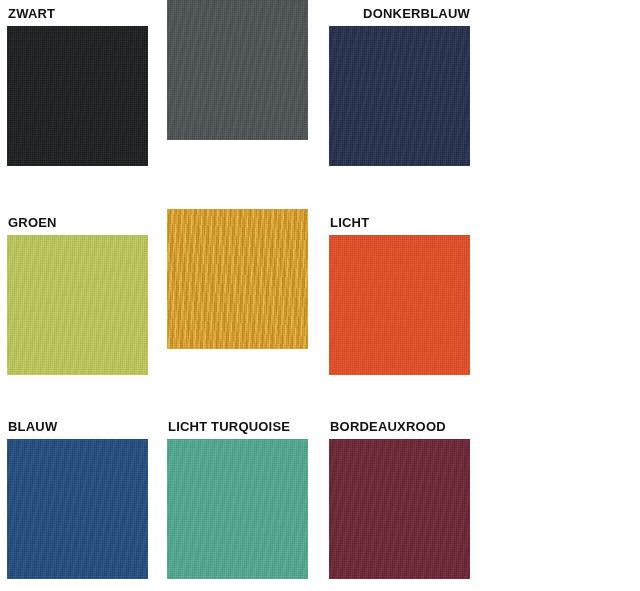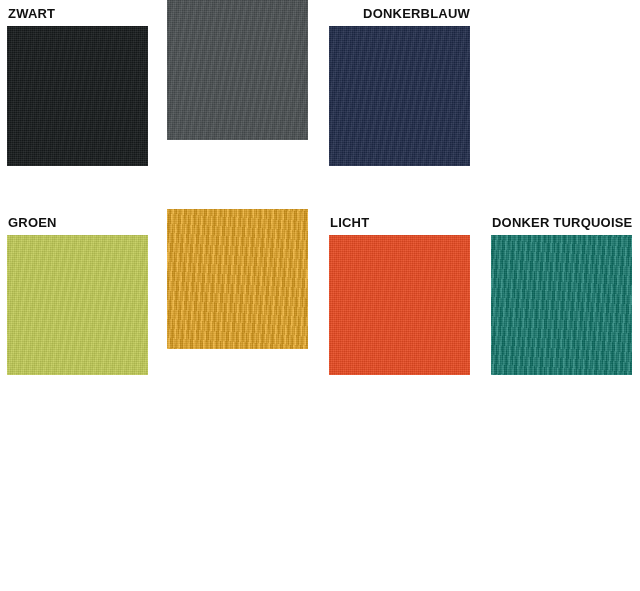--- a/index.html
+++ b/index.html
@@ -161,21 +161,35 @@
 
     <div class="swatch-cell col-2">
       <div class="swatch-chip texture-strong" style="background-color: rgb(237, 169, 31);"></div>
     </div>
 
     <div class="swatch-cell col-3">
       <span class="swatch-label" style="color: rgb(17, 17, 17);">LICHT</span>
       <div class="swatch-chip texture-flat" style="background-color: rgb(232, 75, 34);"></div>
     </div>
 
-    <div class="swatch-cell col-4">
-      <span class="swatch-label" style="color: rgb(17, 17, 17);">DONKER TURQUOISE</span>
-      <div class="swatch-chip texture-strong" style="background-color: rgb(15, 122, 110);"></div>
+
+  </div>
+
+  <div class="swatch-row" id="row-3">
+
+    <div class="swatch-cell col-1">
+      <span class="swatch-label" style="color: rgb(17, 17, 17);">BLAUW</span>
+      <div class="swatch-chip" style="background-color: rgb(29, 74, 128);"></div>
+    </div>
+
+    <div class="swatch-cell col-2">
+      <span class="swatch-label" style="color: rgb(17, 17, 17);">LICHT TURQUOISE</span>
+      <div class="swatch-chip" style="background-color: rgb(79, 171, 147);"></div>
+    </div>
+
+    <div class="swatch-cell col-3">
+      <span class="swatch-label" style="color: rgb(17, 17, 17);">BORDEAUXROOD</span>
+      <div class="swatch-chip" style="background-color: rgb(107, 32, 48);"></div>
     </div>
 
   </div>
 
-
 </div>
 
 </body></html>

